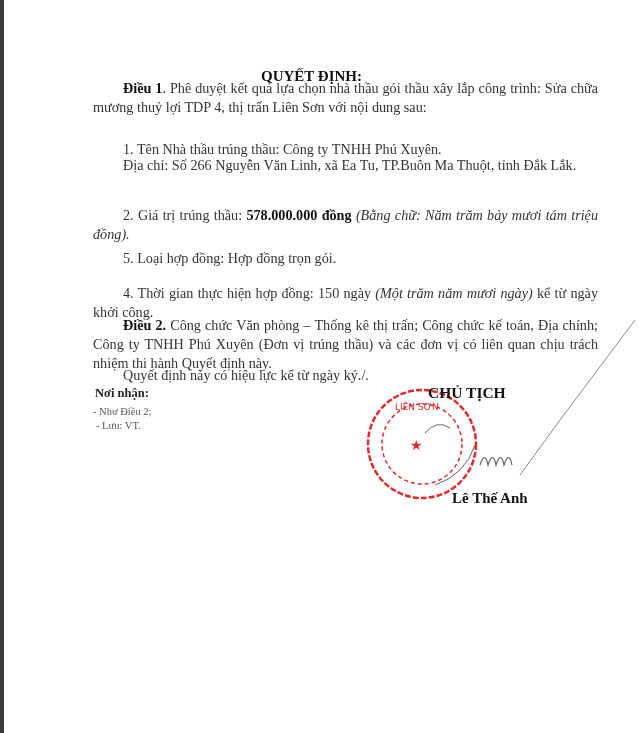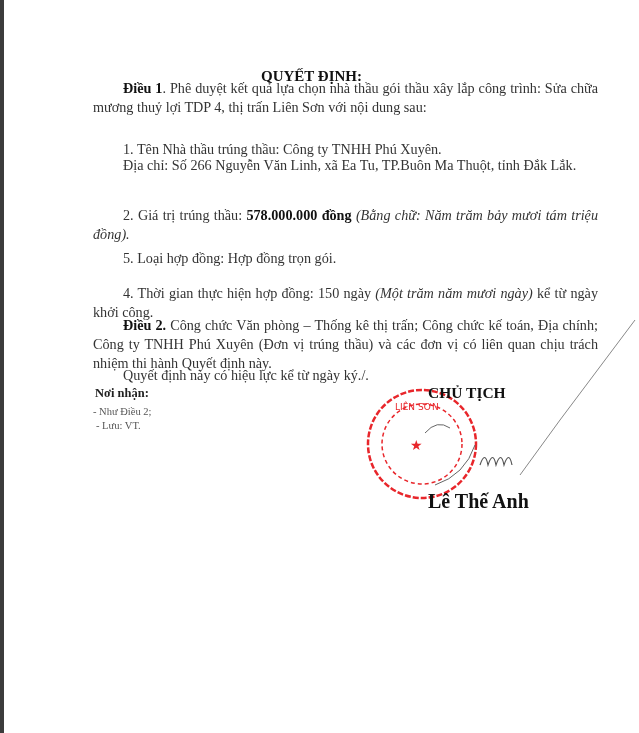--- a/index.html
+++ b/index.html
@@ -9,21 +9,21 @@
   }
   .left-edge { position:absolute; left:0; top:0; width:4px; height:733px; background:#3c3c3c; }
   .page { position:absolute; left:4px; top:0; right:0; bottom:0; background:#fff; }
   .title { position:absolute; left:0; width:543px; top:68px; text-align:center; font-weight:bold; font-size:15px; padding-left:80px; box-sizing:border-box; color:#111; }
   .para { position:absolute; left:93px; width:505px; font-size:14.2px; line-height:19px; color:#333; text-align:justify; }
   .indent { text-indent:30px; }
   b { color:#111; }
   .recv-title { position:absolute; left:95px; top:386px; font-size:12.5px; font-weight:bold; color:#222; }
   .recv-item { position:absolute; font-size:10.5px; color:#555; }
   .sig-title { position:absolute; left:428px; top:384px; font-size:15.5px; font-weight:bold; color:#111; }
-  .sig-name { position:absolute; left:428px; top:490px; font-size:20px; font-weight:bold; color:#111; }
+  .sig-name { position:absolute; left:452px; top:490px; font-size:15px; font-weight:bold; color:#111; }
   .stamp { position:absolute; left:365px; top:385px; width:115px; height:118px; }
   .sig-line { position:absolute; left:420px; top:300px; width:220px; height:200px; }
 </style>
 </head>
 <body>
 
 <div class="left-edge"></div>
 <div class="page"></div>
 
 <div class="title">QUYẾT ĐỊNH:</div>

